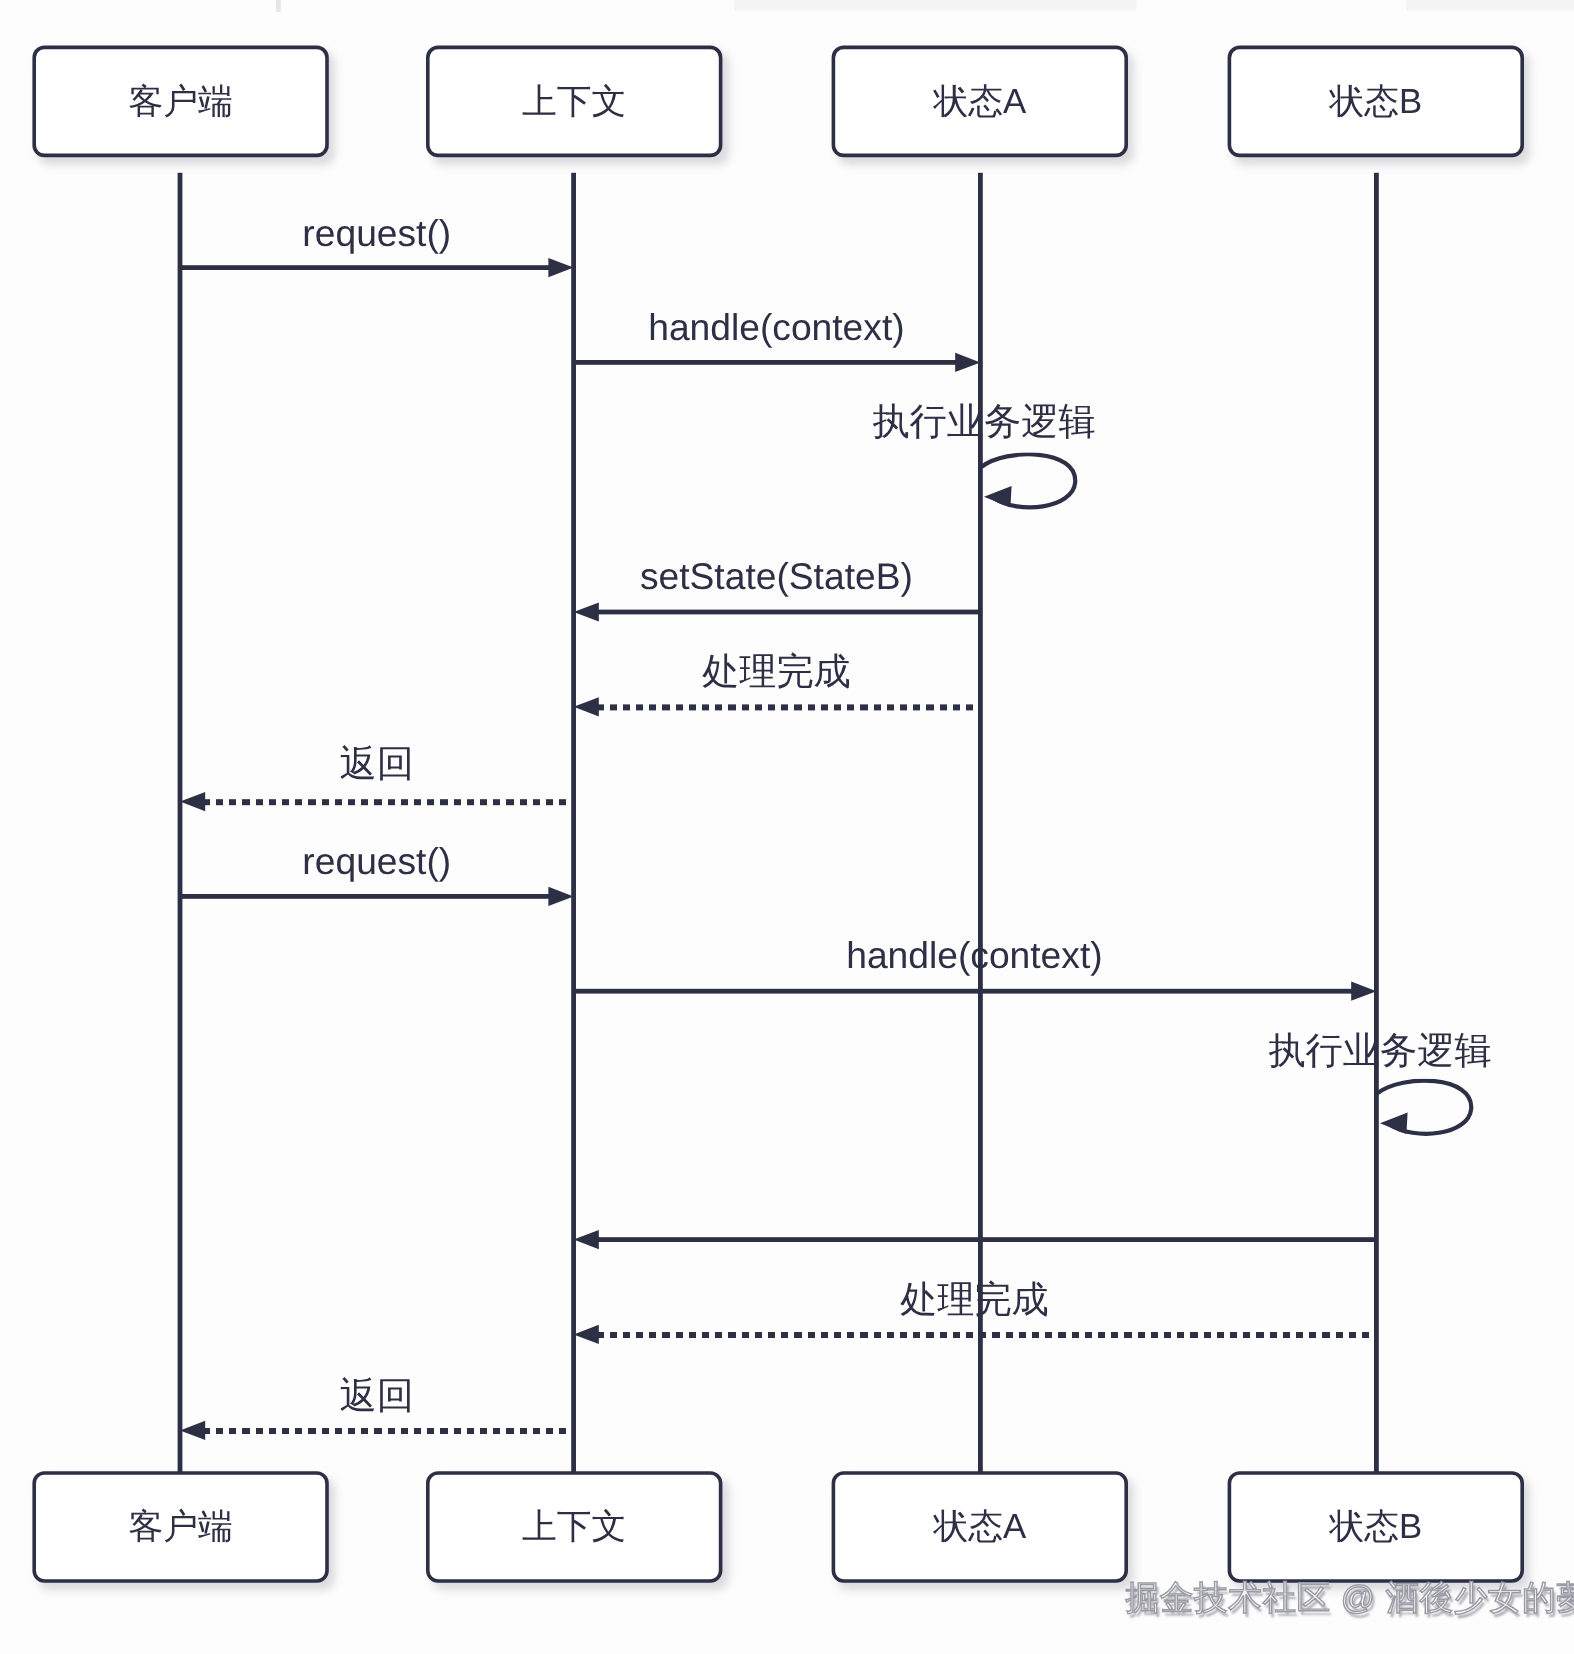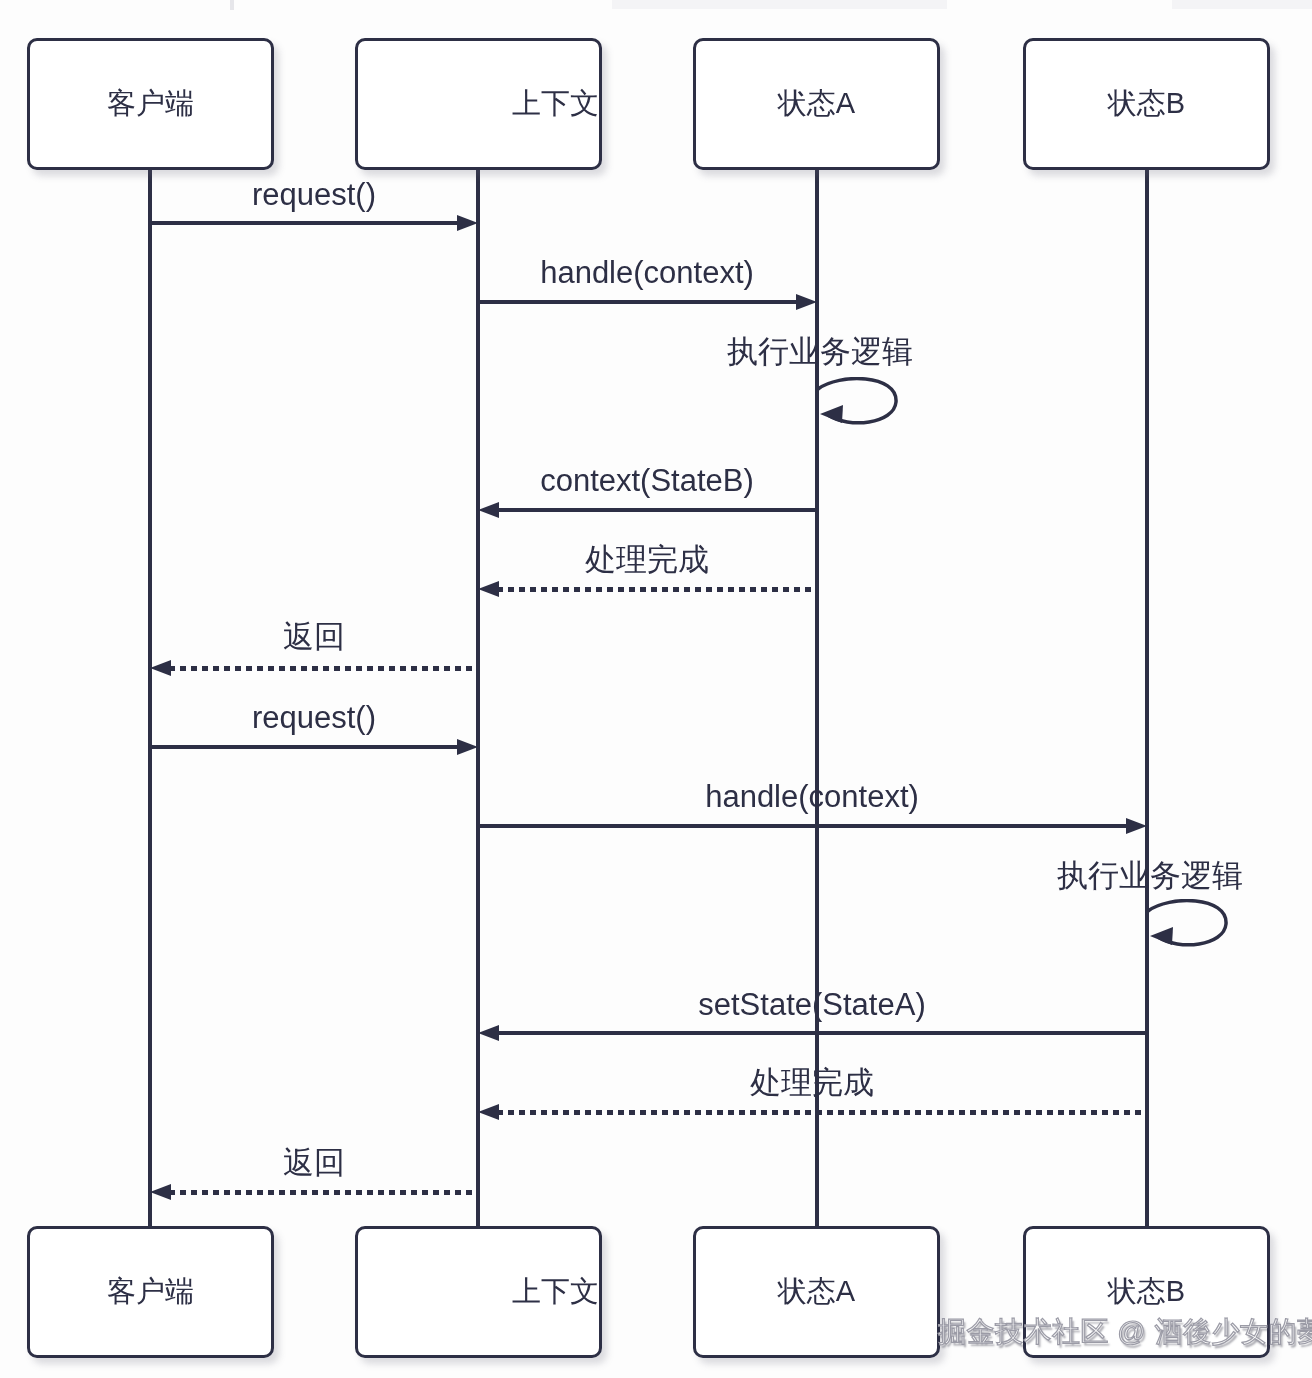--- a/index.html
+++ b/index.html
@@ -18,32 +18,32 @@
   }
   
   .artifact{ position:absolute; top:0; background:#f4f4f6; }
   .art1{ left:612px; width:335px; height:9px; }
   .art2{ left:1172px; width:140px; height:9px; }
   .art3{ left:230px; width:4px; height:10px; background:#e6e6ea; }
 
   
   .actor{
     position:absolute;
-    width:247px; height:132px;
+    width:247px; height:93px;
     background:#ffffff;
     border:3.5px solid var(--ink);
     border-radius:10px;
     box-shadow:5px 6px 7px rgba(100,100,120,0.22);
     display:flex; align-items:center; justify-content:center;
     z-index:3;
   }
   .actor span{ font-size:29px; color:var(--ink); }
   .row-top{ top:38px; }
   .row-bottom{ top:1226px; }
-  .c1{ left:27px; } .c2{ left:355px;justify-content:flex-end; } .c3{ left:693px; } .c4{ left:1023px; }
+  .c1{ left:27px; } .c2{ left:355px; } .c3{ left:693px; } .c4{ left:1023px; }
 
   
   .lifeline{
     position:absolute;
     top:144px; height:1083px;
     width:3.5px;
     background:var(--ink);
     z-index:1;
   }
   .l1{ left:148px; } .l2{ left:476px; } .l3{ left:815px; } .l4{ left:1145px; }
@@ -166,21 +166,21 @@
   <div class="msg-label m1-label">handle(context)</div>
   <div class="line m1-line"></div>
   <div class="head r m1-head"></div>
 
   <div class="msg-label m2-label">执行业务逻辑</div>
   <svg class="loop-svg m2-svg" width="86" height="52" viewBox="0 0 86 52">
     <path d="M 3 12 C 24 -4, 83 -3, 81 25 C 79 47, 34 52, 13 38" fill="none" stroke="#2d2f45" stroke-width="3.5"></path>
     <polygon points="5,37 28,28 27,46" fill="#2d2f45"></polygon>
   </svg>
 
-  <div class="msg-label m3-label">context(StateB)</div>
+  <div class="msg-label m3-label">setState(StateB)</div>
   <div class="line m3-line"></div>
   <div class="head l m3-head"></div>
 
   <div class="msg-label m4-label">处理完成</div>
   <div class="dline m4-line"></div>
   <div class="head l m4-head"></div>
 
   <div class="msg-label m5-label">返回</div>
   <div class="dline m5-line"></div>
   <div class="head l m5-head"></div>
@@ -192,21 +192,20 @@
   <div class="msg-label m7-label">handle(context)</div>
   <div class="line m7-line"></div>
   <div class="head r m7-head"></div>
 
   <div class="msg-label m8-label">执行业务逻辑</div>
   <svg class="loop-svg m8-svg" width="86" height="52" viewBox="0 0 86 52">
     <path d="M 3 12 C 24 -4, 83 -3, 81 25 C 79 47, 34 52, 13 38" fill="none" stroke="#2d2f45" stroke-width="3.5"></path>
     <polygon points="5,37 28,28 27,46" fill="#2d2f45"></polygon>
   </svg>
 
-  <div class="msg-label m9-label">setState(StateA)</div>
   <div class="line m9-line"></div>
   <div class="head l m9-head"></div>
 
   <div class="msg-label m10-label">处理完成</div>
   <div class="dline m10-line"></div>
   <div class="head l m10-head"></div>
 
   <div class="msg-label m11-label">返回</div>
   <div class="dline m11-line"></div>
   <div class="head l m11-head"></div>

